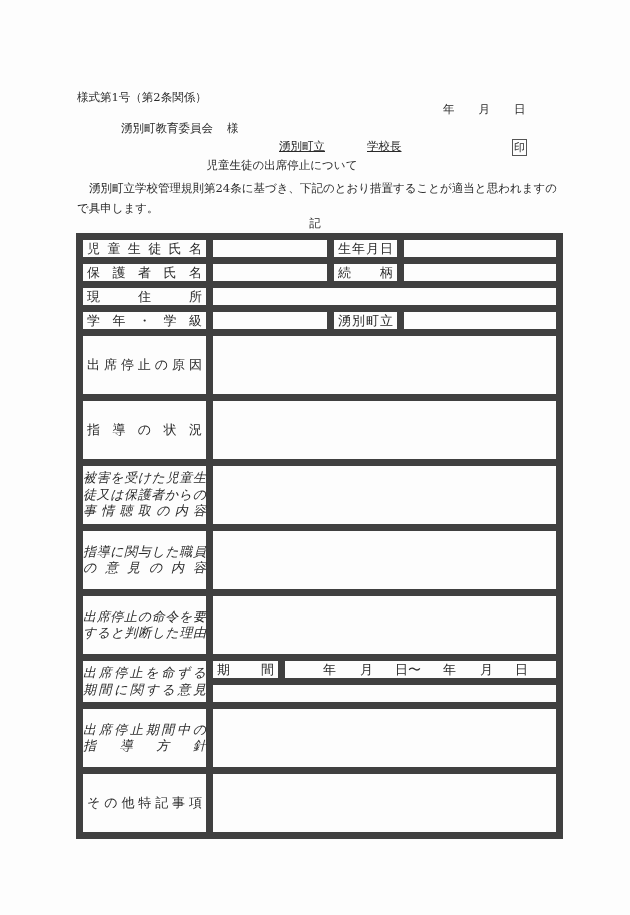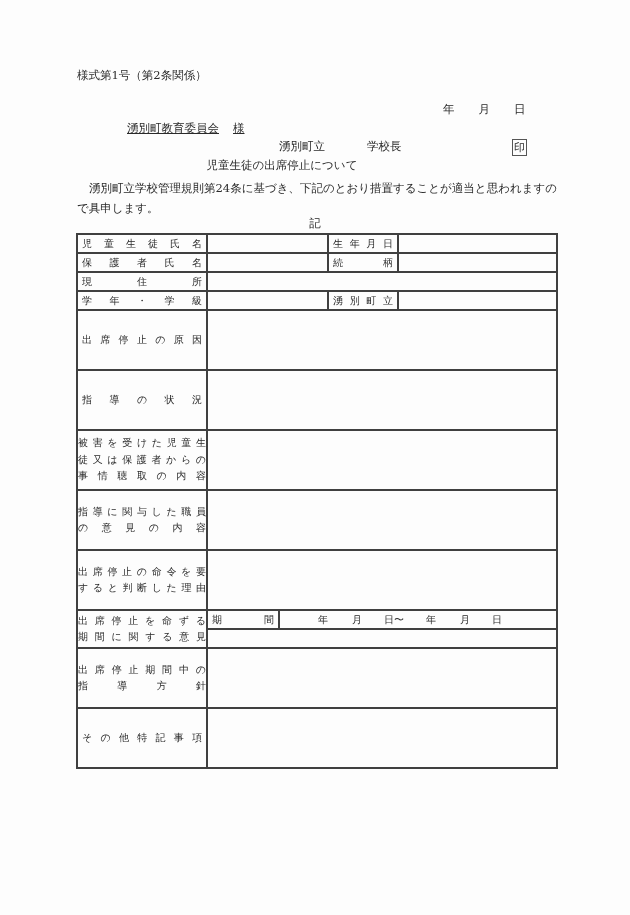--- a/index.html
+++ b/index.html
@@ -10,28 +10,28 @@
     body {
       width: 630px;
       height: 915px;
       position: relative;
       font-family: "DejaVu Serif", "Liberation Serif", serif;
       color: #2a2a2a;
       font-size: 11.5px;
       overflow: hidden;
     }
     .abs { position: absolute; white-space: nowrap; line-height: 1; }
-    #form-number { left: 77px; top: 70px; }
+    #form-number { left: 77px; top: 92px; }
     #date-line { left: 443px; top: 104px; text-decoration: underline; }
     #date-line span { display: inline-block; }
     #date-year { margin-right: 24px; }
     #date-month { margin-right: 24px; }
-    #addressee { left: 127px; top: 123px; text-decoration: underline; }
+    #addressee { left: 121px; top: 123px; }
     #addressee .honorific { margin-left: 14px; }
-    #sender { left: 279px; top: 141px; }
+    #sender { left: 279px; top: 141px; text-decoration: underline; }
     #sender .school-head { margin-left: 42px; }
     #seal {
       left: 512px; top: 139px;
       border: 1px solid #555;
       padding: 1px 1px;
       font-size: 11px;
       line-height: 13px;
     }
     #doc-title { left: 0; width: 564px; text-align: center; top: 160px; }
     #body-text {
@@ -42,34 +42,35 @@
     #ki { left: 0; width: 630px; text-align: center; top: 218px; }
 
     table.form {
       position: absolute;
       left: 76px; top: 233px;
       width: 480px;
       border-collapse: collapse;
       table-layout: fixed;
     }
     table.form td {
-      border: 2px solid #404040;
+      border: 7px solid #404040;
       padding: 0;
       vertical-align: middle;
-      font-size: 10px;
+      font-size: 13px;
       line-height: 16px;
     }
     .lbl {
       padding: 0 4px !important;
       text-align: justify;
       text-align-last: justify;
     }
     .lbl-multi {
       padding: 0 0 !important;
       line-height: 16.5px !important;
+      font-style: italic;
     }
     .lbl-multi div {
       text-align: justify;
       text-align-last: justify;
     }
     tr.small td { height: 17px; }
     tr.big td { height: 58px; }
     tr.period td { height: 17px; }
     .period-inner { text-align: left; padding-left: 38px !important; margin-top: 32px; }
     .period-inner span { display: inline-block; }

